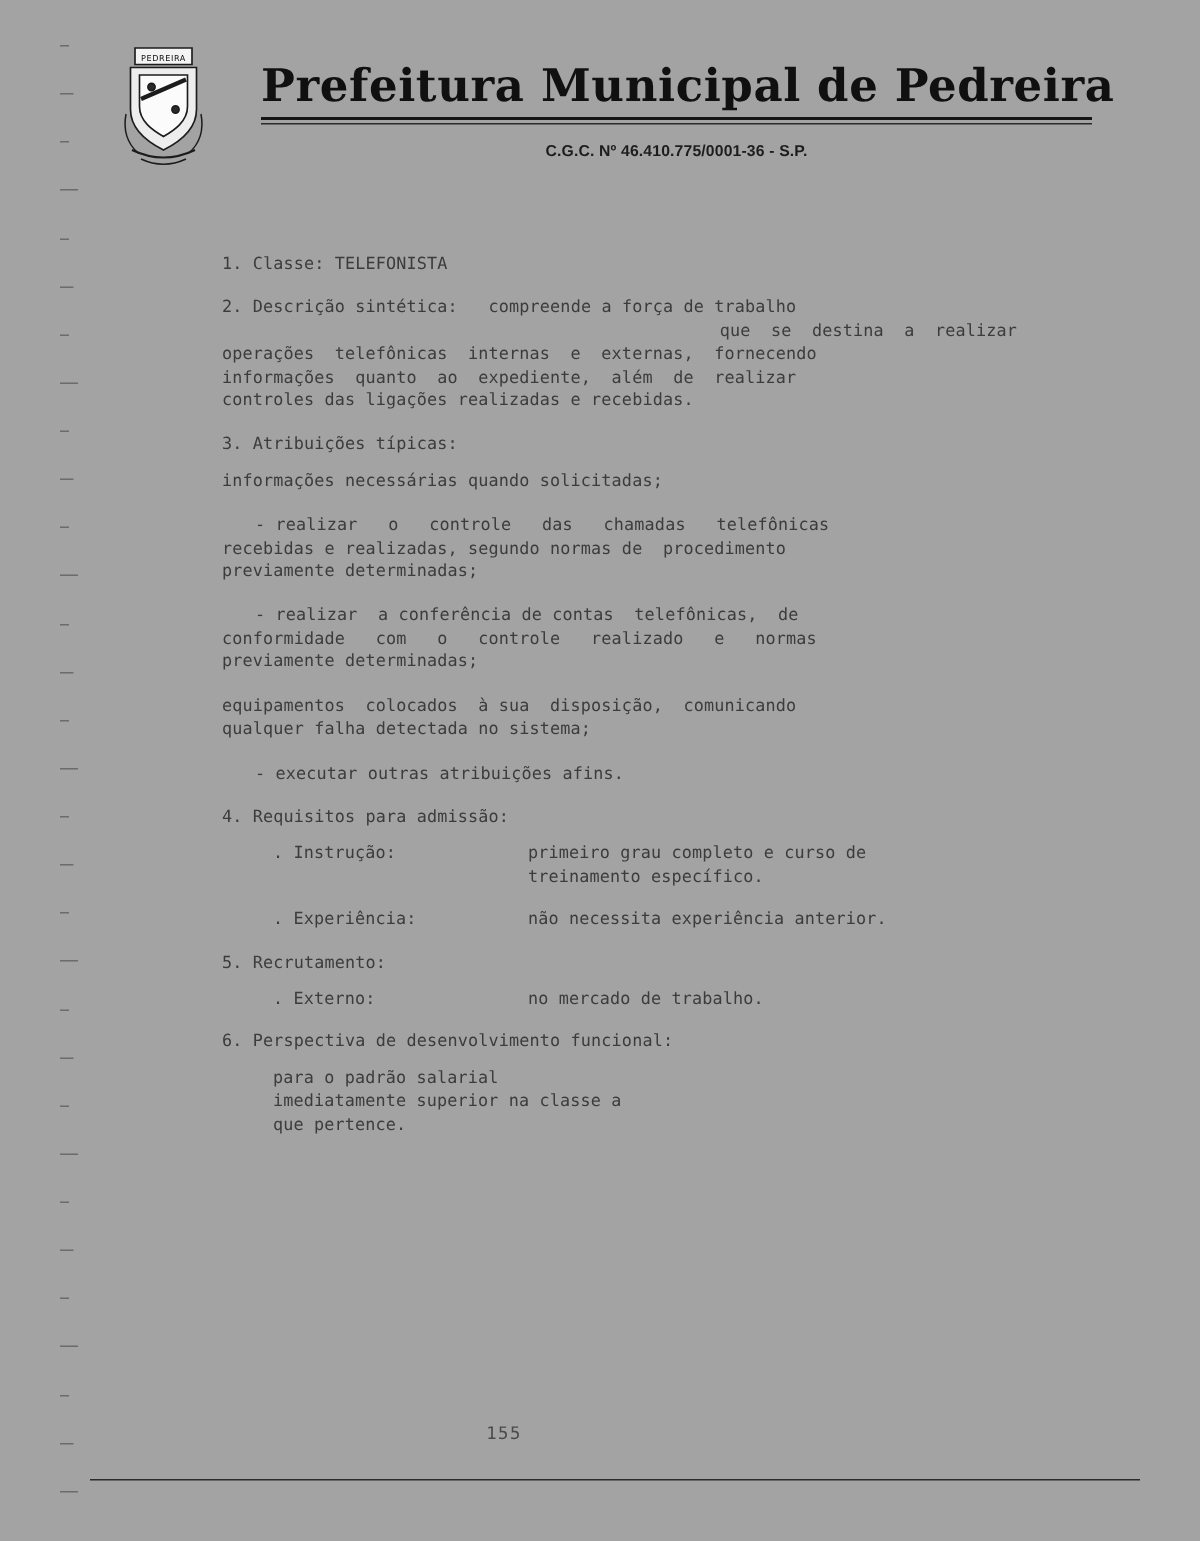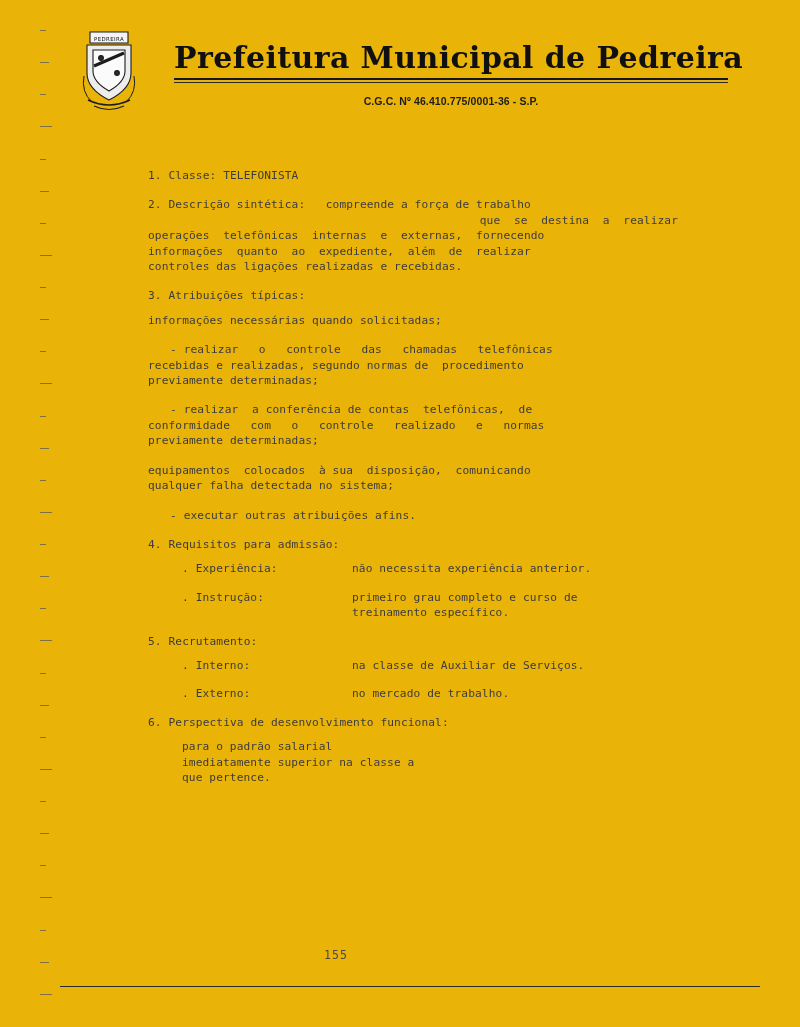--- a/index.html
+++ b/index.html
@@ -13,21 +13,21 @@
     font-family: "Liberation Sans", sans-serif;
     color: #1a1a1a;
     position: relative;
     overflow: hidden;
   }
 
   
   .page {
     position: absolute;
     inset: 0;
-    background: #eab308;
+    background: #a3a3a3;
   }
 
   
   .tick-column {
     position: absolute;
     left: 40px;
     top: 30px;
     width: 14px;
     height: 965px;
     display: flex;
@@ -281,45 +281,39 @@
     <div class="block">
       <span class="ln indent">- executar outras atribuições afins.</span>
     </div>
 
     <div class="block tight section-head">
       <span class="ln">4. Requisitos para admissão:</span>
     </div>
 
     <div class="sub">
       <div class="row">
-        <div class="label">. Experiência:</div>
-        <div class="value">
-          <span class="ln">não necessita experiência anterior.</span>
-        </div>
-      </div>
-      <div class="row">
         <div class="label">. Instrução:</div>
         <div class="value">
           <span class="ln">primeiro grau completo  e  curso de</span>
           <span class="ln">treinamento específico.</span>
         </div>
       </div>
+      <div class="row">
+        <div class="label">. Experiência:</div>
+        <div class="value">
+          <span class="ln">não necessita experiência anterior.</span>
+        </div>
+      </div>
     </div>
 
     <div class="block tight section-head" style="margin-top:6px;">
       <span class="ln">5. Recrutamento:</span>
     </div>
 
     <div class="sub">
-      <div class="row">
-        <div class="label">. Interno:</div>
-        <div class="value">
-          <span class="ln">na classe de Auxiliar de Serviços.</span>
-        </div>
-      </div>
       <div class="row">
         <div class="label">. Externo:</div>
         <div class="value">
           <span class="ln">no mercado de trabalho.</span>
         </div>
       </div>
     </div>
 
     <div class="block tight section-head" style="margin-top:0;">
       <span class="ln">6. Perspectiva de desenvolvimento funcional:</span>

